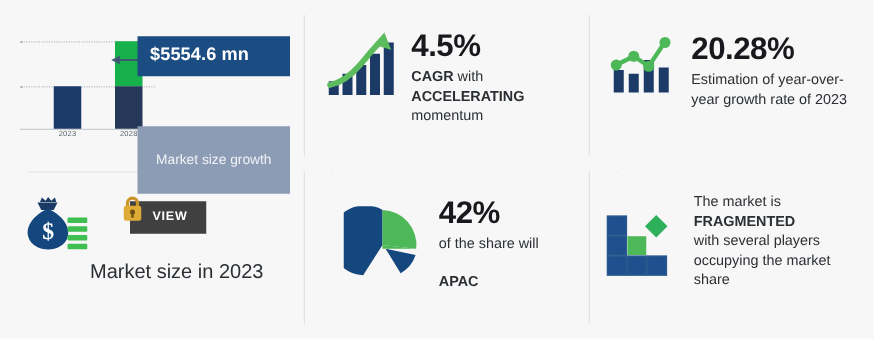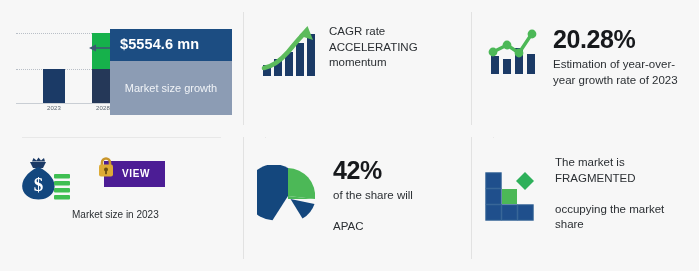--- a/index.html
+++ b/index.html
@@ -128,20 +128,21 @@
     background: #8c9cb4;
     color: #f0f3f7;
     font-size: 11px;
     text-align: center;
     height: 54px;
     display: flex;
     align-items: center;
     justify-content: center;
     line-height: 1.3;
     box-sizing: border-box;
+    margin-top: 40px;
   }
   .callout-arrow {
     position: absolute;
     left: 88px; top: 44px;
     width: 24px; height: 8px;
     z-index: 2;
   }
 
   
   .stat {
@@ -160,55 +161,55 @@
     color: #17191c;
     line-height: 1.05;
     letter-spacing: -.4px;
     margin-bottom: 5px;
   }
   .sub {
     font-size: 11.5px;
     color: #2b2f33;
     line-height: 1.35;
   }
-  .sub b { font-weight: normal; text-align: center; }
+  .sub b { font-weight: bold; text-align: center; }
 
   
   .moneyrow {
     position: absolute;
     left: 18px; top: 18px;
     width: 200px;
   }
   .money-inner {
     display: flex;
     align-items: flex-start;
   }
   .viewbtn-wrap {
     position: relative;
     margin-left: 22px;
     margin-top: 6px;
   }
   .viewbtn {
-    background: #4c1d95;
+    background: #404040;
     color: #ffffff;
     font-size: 10px;
     font-weight: bold;
     letter-spacing: .6px;
     padding: 7px 15px 8px 18px;
     display: inline-block;
     cursor: pointer;
   }
   .lock {
     position: absolute;
     left: -8px; top: -6px;
   }
   .marketsize-caption {
     position: absolute;
     left: 54px; top: 54px;
-    font-size: 10px;
+    font-size: 16px;
     color: #2b2f33;
     white-space: nowrap;
   }
 
   
   svg { display: block; }
 </style>
 </head>
 <body>
 
@@ -252,22 +253,23 @@
             <rect x="2" y="41" width="8" height="11" fill="#1b3a66"></rect>
             <rect x="13" y="35" width="8" height="17" fill="#1b3a66"></rect>
             <rect x="24" y="28" width="8" height="24" fill="#1b3a66"></rect>
             <rect x="35" y="19" width="8" height="33" fill="#1b3a66"></rect>
             <rect x="46" y="10" width="8" height="42" fill="#1b3a66"></rect>
             <path d="M3,44 C13,42 20,36 27,28 C33,21 38,14 44,9" fill="none" stroke="#5cbb5c" stroke-width="4.6" stroke-linecap="round"></path>
             <polygon points="46.5,2 52,16 38,11.5" fill="#5cbb5c"></polygon>
           </svg>
         </div>
         <div class="stat-text">
+          <div class="big">4.5%</div>
           <div class="sub">
-            <b>CAGR</b><span> rate</span><br>
+            <b>CAGR</b><span> with</span><br>
             <b>ACCELERATING</b><br>
             <span>momentum</span>
           </div>
         </div>
       </div>
     </div>
 
     <div class="cell vdiv">
       <div class="stat" style="left:16px; top:26px;">
         <div class="stat-icon">
@@ -318,21 +320,21 @@
               </svg>
             </span>
           </div>
         </div>
 
         <div class="marketsize-caption">Market size in 2023</div>
       </div>
     </div>
 
     <div class="cell hdiv vdiv">
-      <div class="stat" style="left:14px; top:16px;">
+      <div class="stat" style="left:32px; top:16px;">
         <div class="stat-icon" style="margin-right:14px; margin-top:12px;">
           <svg width="62" height="62" viewBox="0 0 62 62">
 
             <path d="M31,31 L31,3 A28,28 0 1 0 15.5,55.2 Z" fill="#14477d"></path>
 
             <path d="M33.5,34 L57.5,39 A26,26 0 0 1 45.5,53.5 Z" fill="#14477d"></path>
 
             <path d="M31,31 L31,3 A28,28 0 0 1 58,34 Z" fill="#4cb857"></path>
             <path d="M31,31 L58,34 L31,34 Z" fill="#4cb857"></path>
           </svg>
@@ -358,21 +360,21 @@
             <rect x="1" y="34" width="15" height="15" fill="#1f4f8c" stroke="#27598f" stroke-width="1.4"></rect>
             <rect x="17" y="34" width="15" height="15" fill="#1f4f8c" stroke="#27598f" stroke-width="1.4"></rect>
             <rect x="33" y="34" width="15" height="15" fill="#1f4f8c" stroke="#27598f" stroke-width="1.4"></rect>
             <polygon points="40,1 49,10 40,19 31,10" fill="#2eb05a"></polygon>
           </svg>
         </div>
         <div class="stat-text">
           <div class="sub">
             <span>The market is</span><br>
             <b>FRAGMENTED</b><br>
-            <br>
+            <span>with several players</span><br>
             <span>occupying the market</span><br>
             <span>share</span>
           </div>
         </div>
       </div>
     </div>
 
   </div>
 </div>
 

